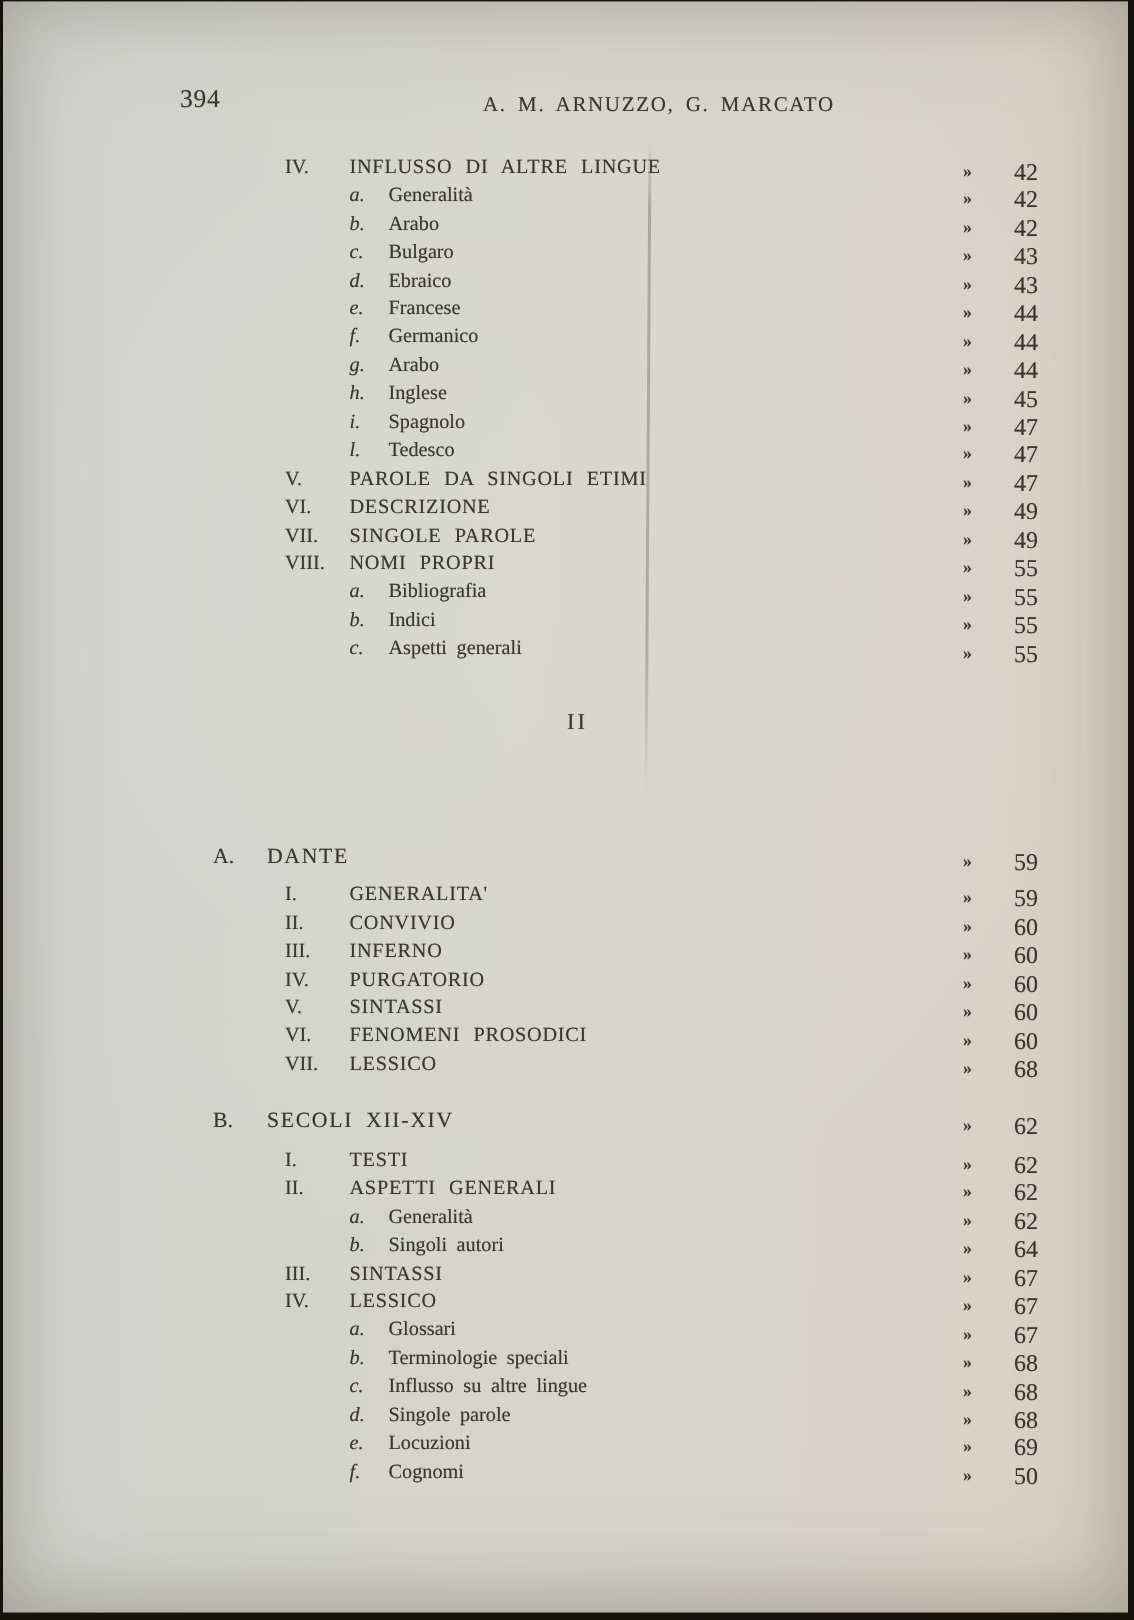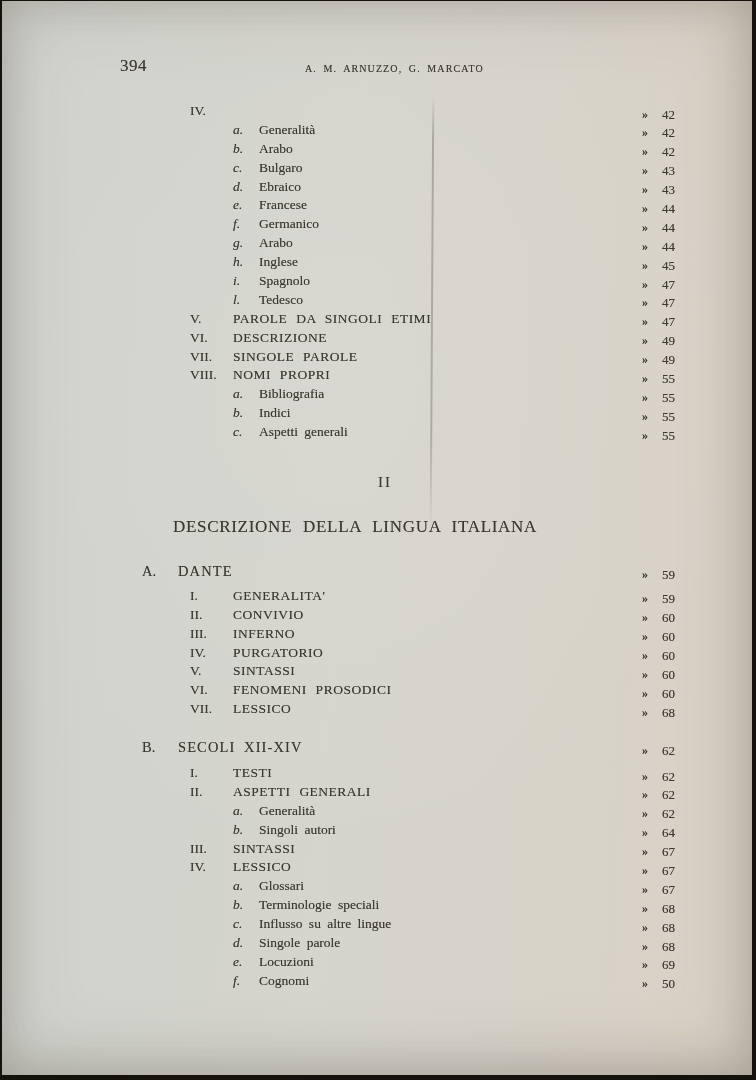--- a/index.html
+++ b/index.html
@@ -18,22 +18,22 @@
     box-shadow:
       inset 0 0 80px rgba(100,92,78,0.20),
       inset -8px -12px 45px rgba(90,82,68,0.16),
       inset 5px 3px 35px rgba(95,90,80,0.12);
     color:#3b3831;
   }
   .page *{text-shadow:0 0 0.5px rgba(59,56,49,0.5);}
 
   .folio{position:absolute;left:118px;top:55px;font-size:17px;letter-spacing:0.5px;}
   .running-header{
-    position:absolute;left:303px;top:62px;white-space:nowrap;
-    font-size:10px;letter-spacing:1.1px;word-spacing:3px;
+    position:absolute;left:320px;top:62px;white-space:nowrap;
+    font-size:14px;letter-spacing:1.1px;word-spacing:3px;
   }
 
   .toc{position:absolute;left:0;width:100%;padding-left:28px;}
   .toc-top{top:102px;}
   .toc-part2{top:562px;}
 
   .toc-row{position:relative;height:18.9px;font-size:13.5px;}
   .toc-row .marker{position:absolute;top:0;white-space:nowrap;}
   .toc-row .label{position:absolute;top:0;white-space:nowrap;}
 
@@ -42,21 +42,21 @@
 
   .lv-letter .marker{left:203px;font-style:italic;}
   .lv-letter .label{left:229px;word-spacing:3px;}
 
   .lv-alpha{font-size:14.5px;}
   .lv-alpha .marker{left:112px;}
   .lv-alpha .label{left:148px;letter-spacing:1.1px;word-spacing:4px;}
 
   .pageref{position:absolute;left:612px;top:3.5px;width:52px;height:16px;}
   .guillemet{position:absolute;left:0;top:0;font-size:12px;font-weight:bold;}
-  .pnum{position:absolute;left:20px;top:0;width:30px;text-align:left;font-size:13px;}
+  .pnum{position:absolute;left:20px;top:0;width:30px;text-align:right;font-size:16px;}
 
   .part-num{
     position:absolute;left:349px;top:473px;transform:translateX(-50%);
     font-size:15px;letter-spacing:2px;margin-left:34px;
   }
   .part-title{
     position:absolute;left:353px;top:516px;transform:translateX(-50%);
     white-space:nowrap;font-size:17px;letter-spacing:0.7px;word-spacing:6px;
   }
 
@@ -77,20 +77,21 @@
 <div class="photo">
   <div class="page">
 
     <div class="folio">394</div>
 
     <div class="running-header">A. M. ARNUZZO, G. MARCATO</div>
 
     <div class="toc toc-top">
         <div class="toc-row lv-roman">
           <span class="marker">IV.</span>
+          <span class="label">INFLUSSO DI ALTRE LINGUE</span>
           <span class="pageref">
             <span class="guillemet">»</span>
             <span class="pnum">42</span>
           </span>
         </div>
         <div class="toc-row lv-letter">
           <span class="marker">a.</span>
           <span class="label">Generalità</span>
           <span class="pageref">
             <span class="guillemet">»</span>
@@ -222,21 +223,20 @@
           <span class="label">Aspetti generali</span>
           <span class="pageref">
             <span class="guillemet">»</span>
             <span class="pnum">55</span>
           </span>
         </div>
       </div>
 
     <div class="part-num">II</div>
 
-    <div class="part-title">DESCRIZIONE DELLA LINGUA ITALIANA</div>
 
     <div class="toc toc-part2">
         <div class="toc-row lv-alpha">
           <span class="marker">A.</span>
           <span class="label">DANTE</span>
           <span class="pageref">
             <span class="guillemet">»</span>
             <span class="pnum">59</span>
           </span>
         </div>

